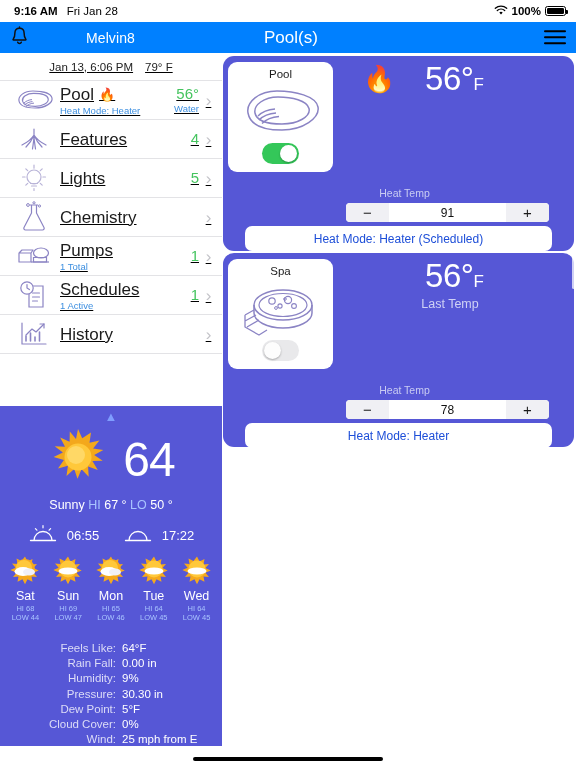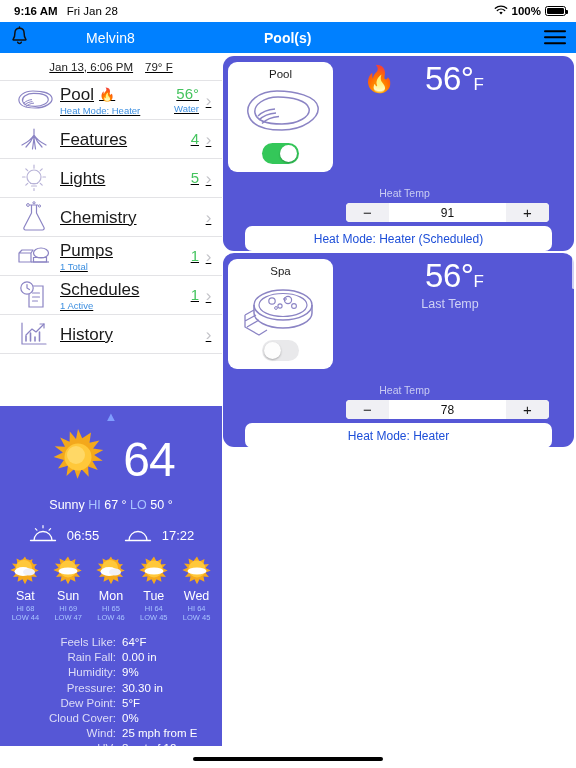--- a/index.html
+++ b/index.html
@@ -38,21 +38,21 @@
     height:31px; background:#0080ff; color:#fff;
     display:flex; align-items:center; position:relative;
   }
   .nav-bell { position:absolute; left:10px; top:50%; transform:translateY(-50%); }
   .nav-title {
     position:absolute; left:86px; top:50%; transform:translateY(-50%);
     font-size:14px; font-weight:500; letter-spacing:.1px;
   }
   .nav-center {
     position:absolute; left:264px; top:50%; transform:translateY(-50%);
-    font-size:14px; font-weight:700;
+    font-size:17px; font-weight:400;
   }
   .nav-menu { position:absolute; right:10px; top:50%; transform:translateY(-50%); cursor:pointer; }
   .nav-menu span { display:block; width:22px; height:2.6px; background:#000; margin:3.4px 0; border-radius:1px; }
 
   
   .body-wrap { display:flex; height:715px;text-decoration:underline; }
   .sidebar { width:222px; background:#ffffff; position:relative; overflow:hidden; }
   .detail { width:354px; background:#ffffff; position:relative; }
 
   
@@ -92,21 +92,21 @@
   .w-cond .hilo-lbl { color:#a9c4ff; }
   .w-sunrow { display:flex; justify-content:space-around; align-items:center; margin-top:12px; padding:0 16px; font-size:13px;}
   .w-sunrow .cell { display:flex; align-items:center; gap:9px; }
 
   .forecast { display:flex; justify-content:space-around; margin-top:9px; padding:0 4px; }
   .fc { text-align:center; width:42px; }
   .fc .d { font-size:12.5px; margin-top:0; }
   .fc .hi { font-size:7.5px; color:#a9c4ff; line-height:9px; margin-top:1px;}
   .fc .lo { font-size:7.5px; color:#a9c4ff; line-height:9px; }
 
-  .wdetails { margin-top:13px; font-size:11.5px; line-height:15.2px; }
+  .wdetails { margin-top:19px; font-size:11.5px; line-height:15.2px; }
   .wd-row { display:flex; }
   .wd-lbl { width:122px; text-align:right; padding-right:6px; color:#dcdcf7; }
   .wd-val { text-align:left; color:#fff; }
 
   
   .card {
     background:#5657d6; border-radius:11px; position:absolute;
     left:1px; width:351px;
   }
   .card.pool { top:3px; height:195px; }

